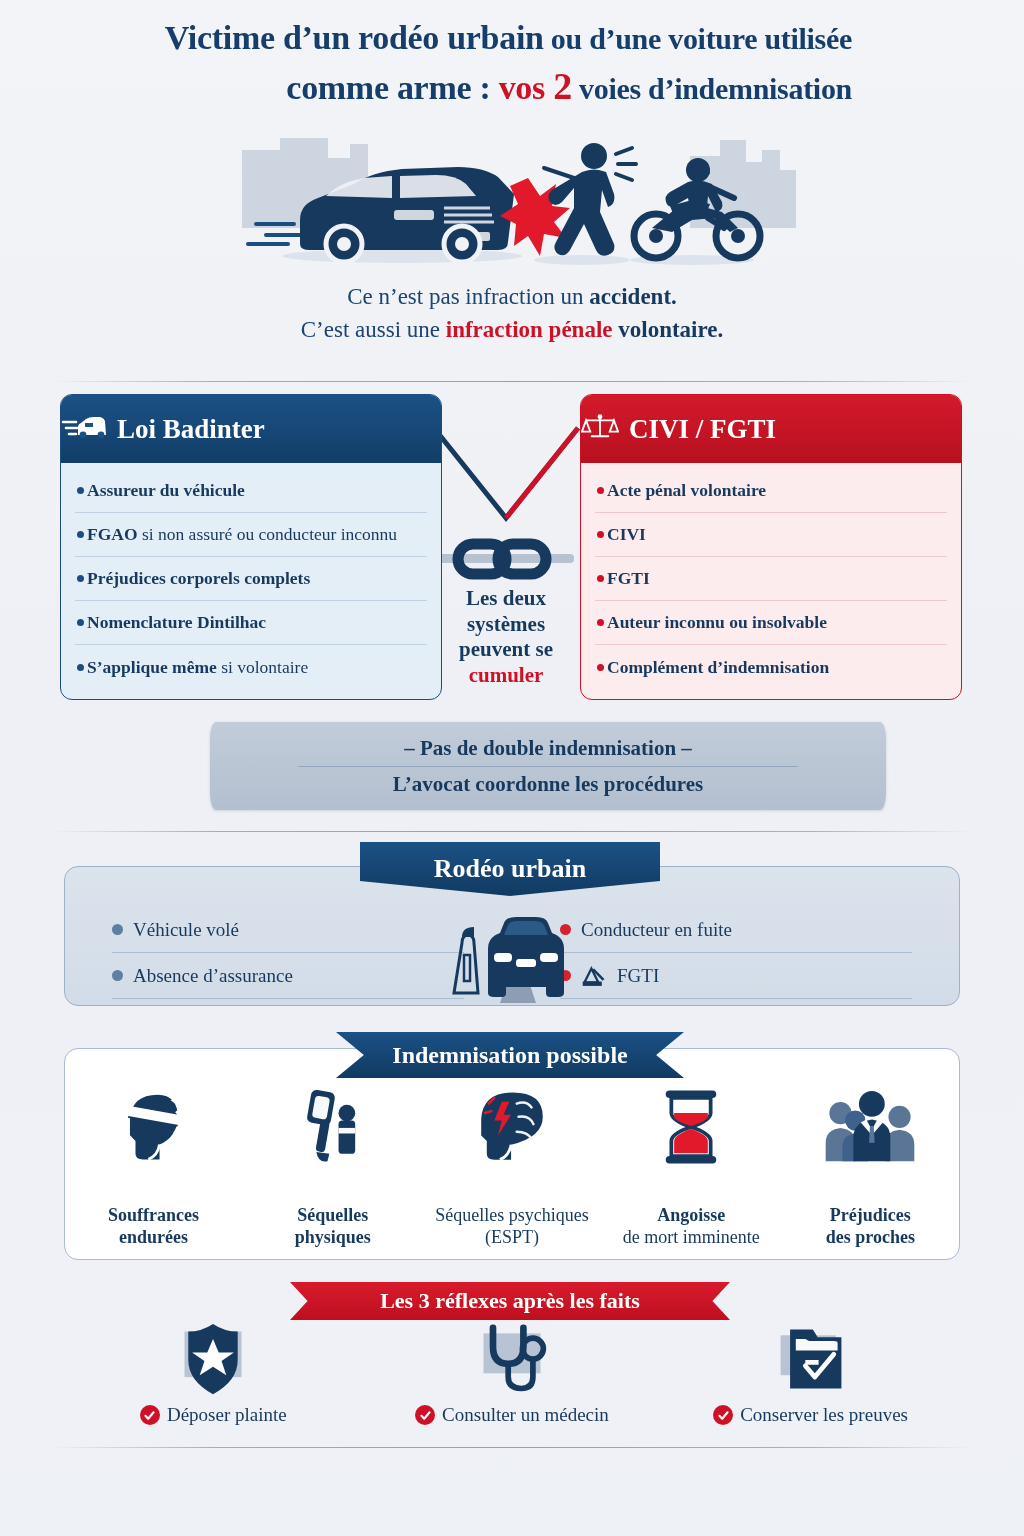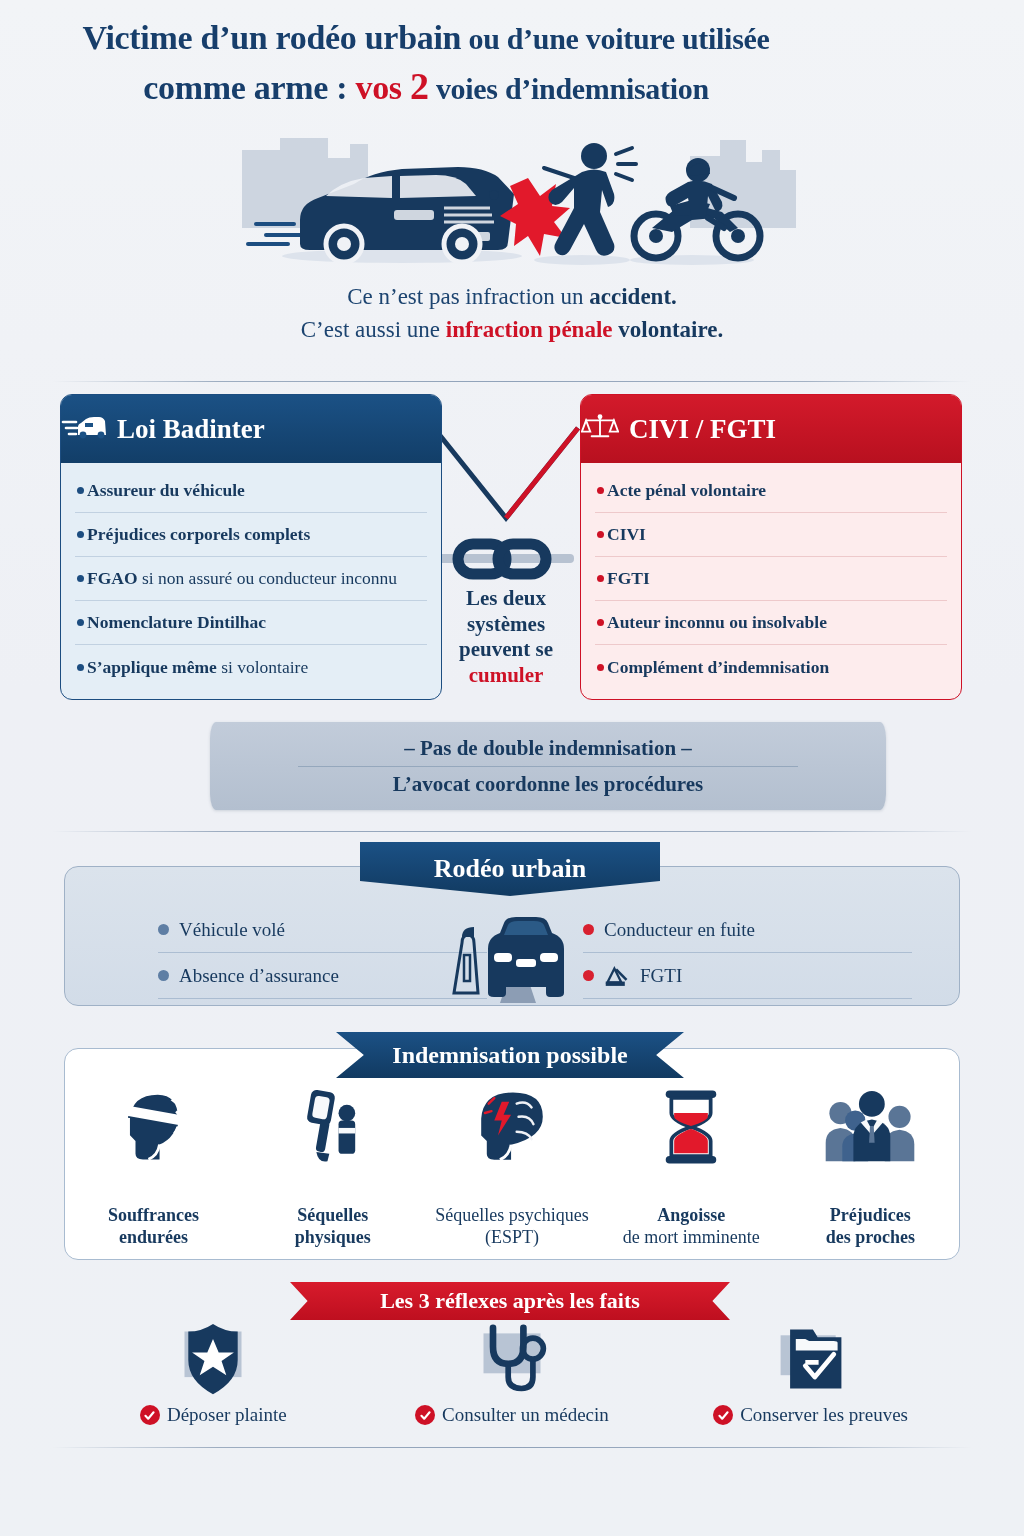--- a/index.html
+++ b/index.html
@@ -10,21 +10,21 @@
     color:#123A66;
     position:relative;
     overflow:hidden;
   }
   .page{
     position:absolute;inset:0;
     background:linear-gradient(180deg,#f2f4f7 0%,#eef0f5 45%,#eef1f5 100%);
   }
 
   
-  .title-wrap{position:absolute;top:16px;left:0;width:852px;text-align:center;}
+  .title-wrap{position:absolute;top:16px;left:0;width:852px;text-align:right;}
   .title-line{
     font-family:"Liberation Serif", serif;
     font-weight:bold;
     color:#173E6B;
     font-size:34px;
     letter-spacing:-0.3px;
     line-height:1.32;
     white-space:nowrap;
   }
   .title-line .red{color:#CE1126;margin-top:44px;}
@@ -118,21 +118,21 @@
   #indem-ribbon{
     left:336px;top:1032px;width:348px;height:46px;font-size:24px;
     clip-path:polygon(0 0,100% 0,92% 50%,100% 100%,0 100%,8% 50%);
   }
   #reflex-ribbon{
     left:290px;top:1282px;width:440px;height:38px;font-size:22px;
     background:linear-gradient(180deg,#D81B2C 0%,#BE0F1F 100%);
     clip-path:polygon(0 0,100% 0,96% 50%,100% 100%,0 100%,4% 50%);
   }
 
-  .rodeo-cols{position:absolute;left:64px;top:900px;width:896px;height:106px;display:flex;padding-left:46px;}
+  .rodeo-cols{position:absolute;left:64px;top:900px;width:896px;height:106px;display:flex;}
   .rodeo-col{width:50%;padding:0 48px;display:flex;flex-direction:column;justify-content:center;}
   .rli{
     display:flex;align-items:center;gap:10px;height:46px;
     border-bottom:1px solid rgba(110,140,175,.40);
     font-family:"Liberation Serif",serif;font-size:19px;color:#17395E;white-space:nowrap;
   }
   .rli .rdot{width:11px;height:11px;border-radius:50%;background:#5E7EA4;flex:0 0 11px;}
   .rodeo-col.right .rli .rdot{background:#D8202F;}
   .rodeo-icon{position:absolute;left:438px;top:915px;width:150px;height:90px;}
 
@@ -300,25 +300,25 @@
       </span>
       <span>Loi Badinter</span>
     </div>
     <div class="col-body">
       <div class="li">
         <span class="dot"></span>
         <span class="txt"><b>Assureur du véhicule</b><span class="reg"></span></span>
       </div>
       <div class="li">
         <span class="dot"></span>
+        <span class="txt"><b>FGAO</b><span class="reg"> si non assuré ou conducteur inconnu</span></span>
+      </div>
+      <div class="li">
+        <span class="dot"></span>
         <span class="txt"><b>Préjudices corporels complets</b><span class="reg"></span></span>
-      </div>
-      <div class="li">
-        <span class="dot"></span>
-        <span class="txt"><b>FGAO</b><span class="reg"> si non assuré ou conducteur inconnu</span></span>
       </div>
       <div class="li">
         <span class="dot"></span>
         <span class="txt"><b>Nomenclature Dintilhac</b><span class="reg"></span></span>
       </div>
       <div class="li">
         <span class="dot"></span>
         <span class="txt"><b>S’applique même</b><span class="reg"> si volontaire</span></span>
       </div>
     </div>

